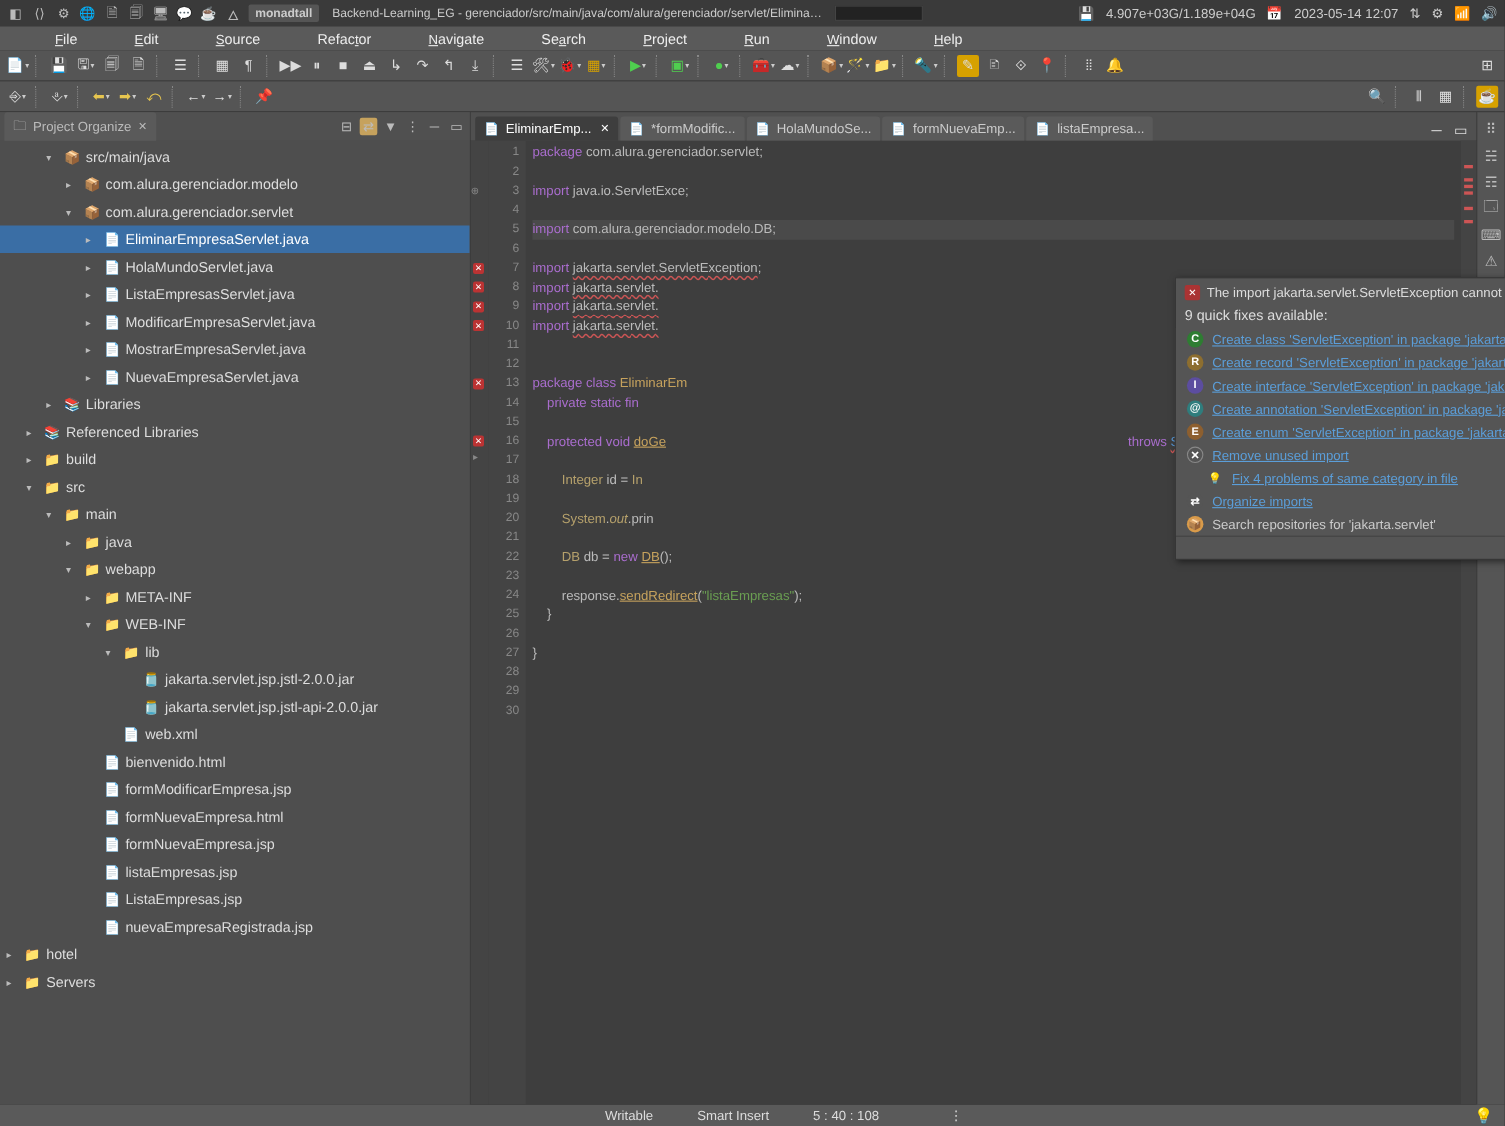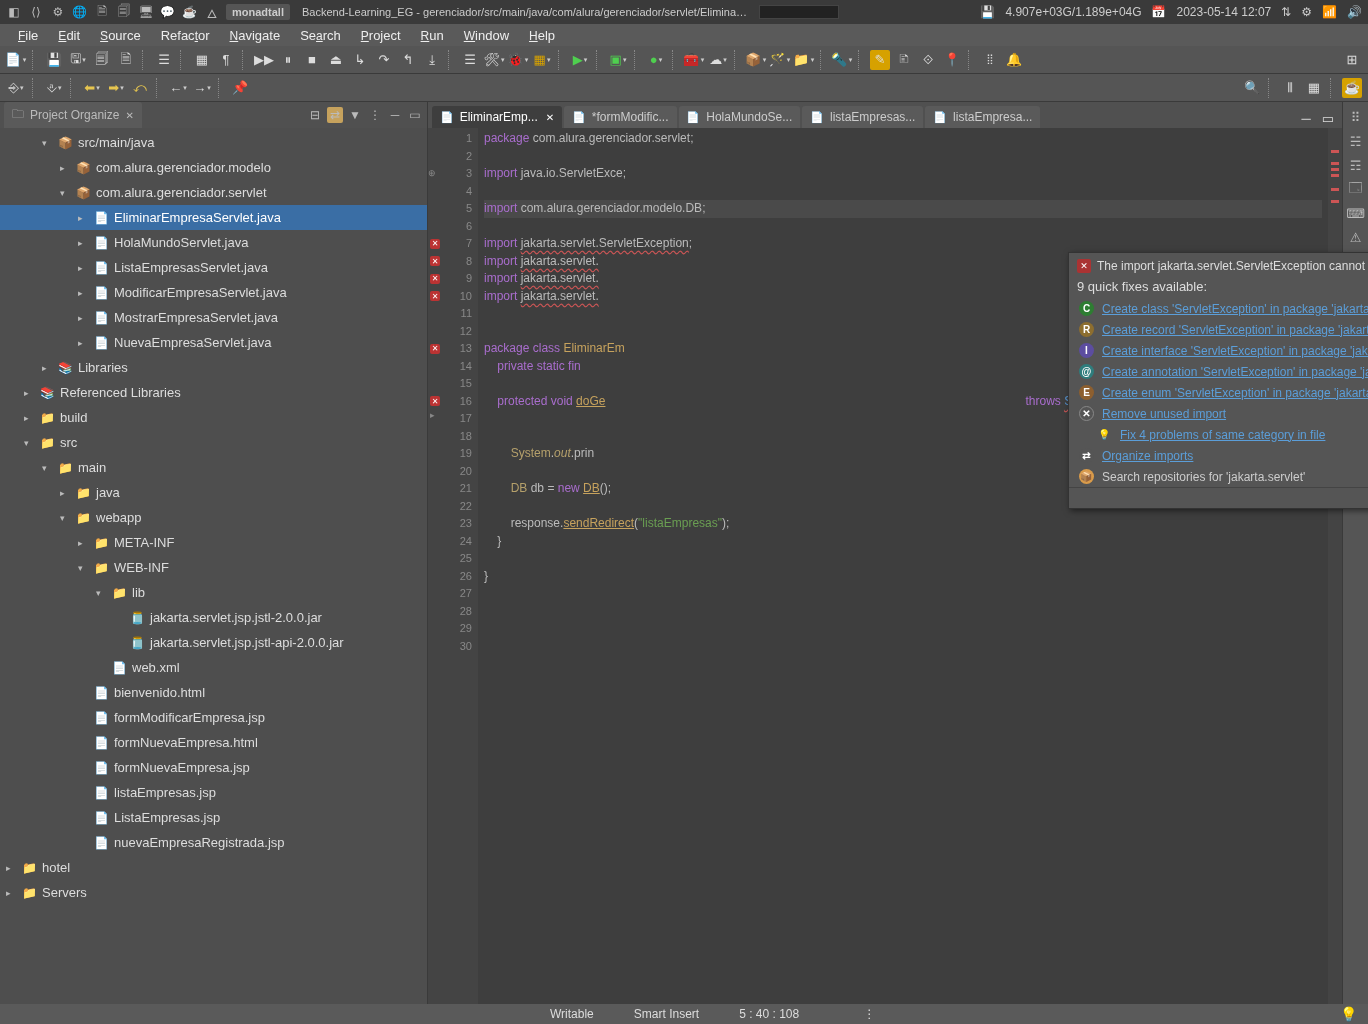--- a/index.html
+++ b/index.html
@@ -10,21 +10,21 @@
 .system-bar .icons-left { display: flex; gap: 6px; }
 .system-bar .icons-left span { width: 16px; height: 16px; display: inline-flex; align-items: center; justify-content: center; color: #bbb; }
 .system-bar .tag { background: #555; padding: 2px 6px; border-radius: 2px; font-weight: bold; font-size: 11px; }
 .system-bar .title { padding: 2px 6px; font-size: 11px; }
 .system-bar .spacer { flex: 1; }
 .system-bar .right { display: flex; gap: 10px; align-items: center; font-size: 11px; }
 .system-bar .chart { width: 80px; height: 14px; background: #222; border: 1px solid #444; }
 
 
 .menu-bar { height: 22px; background: #5a5a5a; display: flex; align-items: center; padding: 0 10px; gap: 4px; color: #eee; }
-.menu-bar .menu-item { padding: 0 8px; font-size: 13px; cursor: pointer; }
+.menu-bar .menu-item { padding: 0 8px; font-size: 13px; cursor: pointer; margin-left: 32px; }
 .menu-bar .menu-item .u { text-decoration: underline; }
 
 
 .toolbar { height: 28px; background: #555555; display: flex; align-items: center; padding: 0 6px; gap: 4px; border-bottom: 1px solid #3a3a3a; }
 .tb-btn { width: 20px; height: 20px; display: inline-flex; align-items: center; justify-content: center; color: #ddd; cursor: pointer; font-size: 13px; }
 .tb-sep { width: 6px; height: 20px; border-left: 1px dotted #888; margin: 0 2px; }
 .drop-arrow { font-size: 7px; margin-left: 1px; color: #ccc; }
 .tb-highlight { background: #d6a100; border-radius: 2px; }
 
 
@@ -410,21 +410,21 @@
         <div class="etab">
           <span class="eicon">📄</span>
           <span class="etxt">*formModific...</span>
         </div>
         <div class="etab">
           <span class="eicon">📄</span>
           <span class="etxt">HolaMundoSe...</span>
         </div>
         <div class="etab">
           <span class="eicon">📄</span>
-          <span class="etxt">listaEmpresas...</span>
+          <span class="etxt">formNuevaEmp...</span>
         </div>
         <div class="etab">
           <span class="eicon">📄</span>
           <span class="etxt">listaEmpresa...</span>
         </div>
       <span style="margin-left:auto"></span>
       <span class="tb-btn">─</span>
       <span class="tb-btn">▭</span>
     </div>
     <div class="editor-body">
@@ -503,20 +503,21 @@
           <div class="line"><span class="imp">import</span> <span class="pkg squiggle">jakarta.servlet.</span></div>
           <div class="line"><span class="imp">import</span> <span class="pkg squiggle">jakarta.servlet.</span></div>
           <div class="line"><span class="imp">import</span> <span class="pkg squiggle">jakarta.servlet.</span></div>
           <div class="line"></div>
           <div class="line"></div>
           <div class="line"><span class="kw">package</span> <span class="kw">class</span> <span class="cls">EliminarEm</span></div>
           <div class="line">    <span class="kw">private</span> <span class="kw">static</span> <span class="kw">fin</span></div>
           <div class="line"></div>
           <div class="line">    <span class="kw">protected</span> <span class="kw">void</span> <span class="func">doGe</span><span style="margin-left:420px" class="kw">throws</span> <span class="err-link squiggle">ServletExce</span></div>
           <div class="line"></div>
+          <div class="line">        <span class="type">Integer</span> <span class="nm">id</span> = <span class="type">In</span></div>
           <div class="line"></div>
           <div class="line">        <span class="type">System</span>.<span class="field">out</span>.<span class="nm">prin</span></div>
           <div class="line"></div>
           <div class="line">        <span class="type">DB</span> <span class="nm">db</span> = <span class="kw">new</span> <span class="func">DB</span>();</div>
           <div class="line"></div>
           <div class="line">        <span class="nm">response</span>.<span class="func">sendRedirect</span>(<span class="str">"listaEmpresas"</span>);</div>
           <div class="line">    }</div>
           <div class="line"></div>
           <div class="line">}</div>
           <div class="line"></div>

